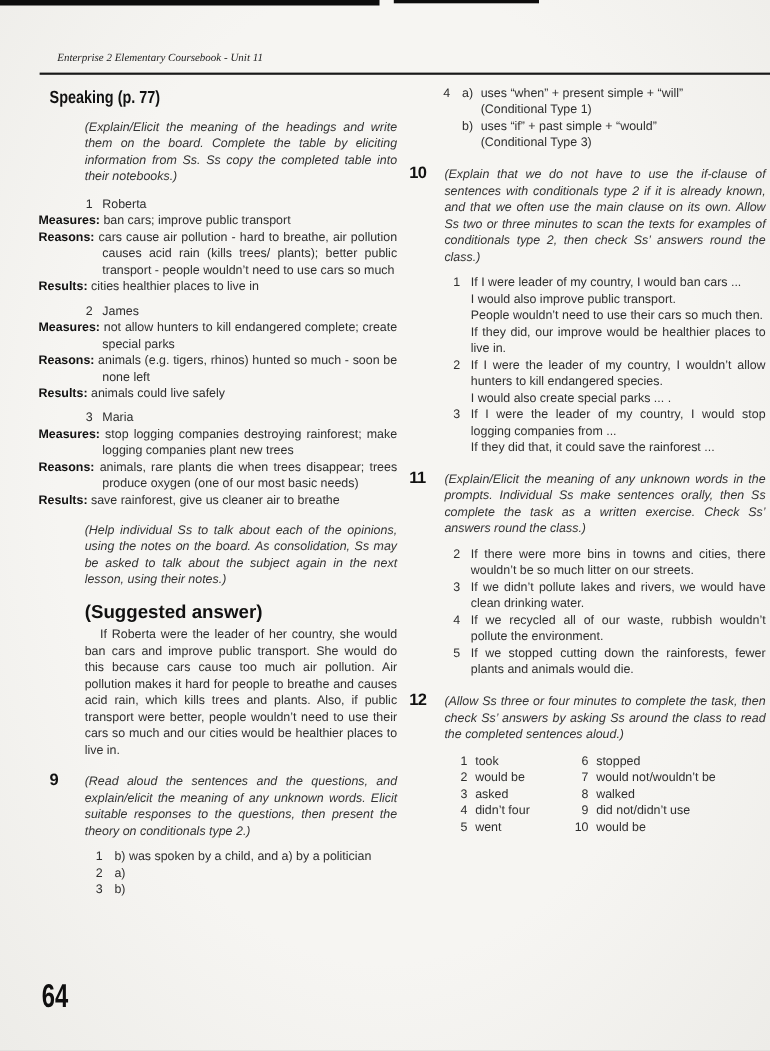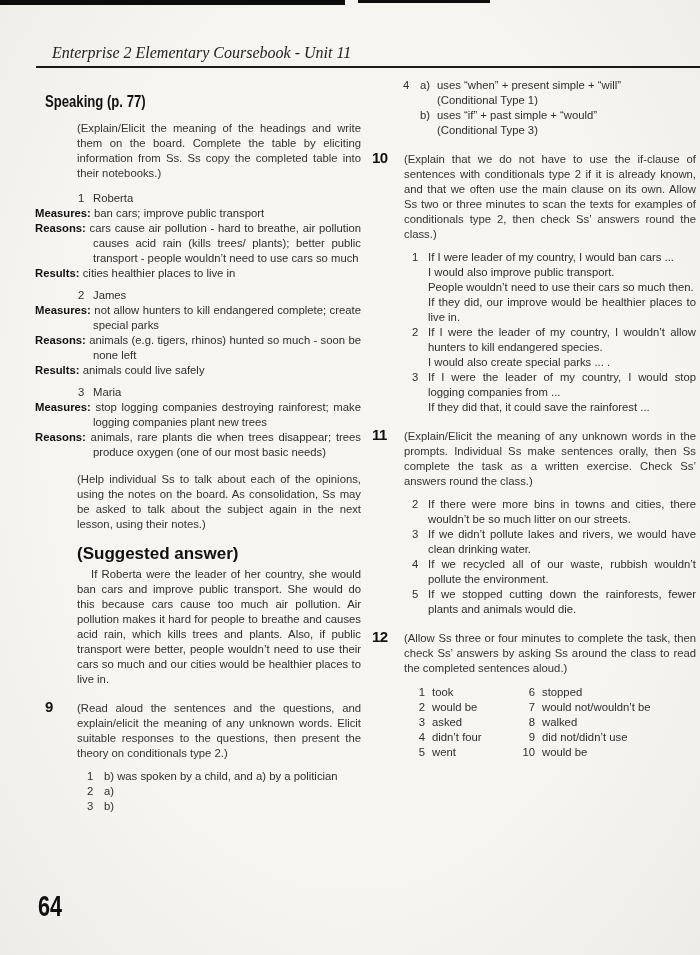--- a/index.html
+++ b/index.html
@@ -12,33 +12,33 @@
     color:#2e2e2e;
     font-size:11.3px; line-height:15px;
   }
   .scan-strip { position:absolute; background:#0d0d0d; }
   .strip-a { left:0; top:0; width:345px; height:5px; }
   .strip-b { left:358px; top:0; width:132px; height:3px; }
 
   .running-head {
     position:absolute; left:52px; top:45px;
     font-family:"Liberation Serif", serif; font-style:italic;
-    font-size:16px; color:#222; white-space:nowrap;
+    font-size:10px; color:#222; white-space:nowrap;
   }
   .head-rule { position:absolute; left:36px; top:66px; width:664px; height:2px; background:#191919; }
 
   .col { position:absolute; }
-  .col-left  { left:45px;  top:82px; width:316px;margin-top:12px; }
+  .col-left  { left:45px;  top:82px; width:316px; }
   .col-right { left:372px; top:78px; width:324px; }
 
   .section-title {
     margin:0 0 12px 0; font-size:16px; font-weight:bold; color:#111;
     transform:scaleX(0.82); transform-origin:0 50%; white-space:nowrap;
   }
-  .instr { text-align:justify; color:#333; }
+  .instr { font-style:italic; text-align:justify; color:#333; }
   .indent { margin-left:32px; }
   .mb10 { margin-bottom:10px; } .mb14 { margin-bottom:14px; }
 
   .person { margin-left:33px; margin-bottom:7px; }
   .person-head { display:flex; }
   .pnum { width:15px; flex:none; }
   .kv { margin-left:15px; text-indent:-58px; text-align:justify; }
   .kv b { color:#111; }
 
   .sa-title { margin-left:32px; font-weight:bold; color:#111; margin-bottom:6px; font-size:17px; }
@@ -114,20 +114,21 @@
       <div class="kv"><b>Results:</b> <span>animals could live safely</span></div>
     </div>
 
     <div class="person">
       <div class="person-head">
         <span class="pnum">3</span>
         <span>Maria</span>
       </div>
       <div class="kv"><b>Measures:</b> <span>stop logging companies destroying rainforest; make logging companies plant new trees</span></div>
       <div class="kv"><b>Reasons:</b> <span>animals, rare plants die when trees disappear; trees produce oxygen (one of our most basic needs)</span></div>
+      <div class="kv"><b>Results:</b> <span>save rainforest, give us cleaner air to breathe</span></div>
     </div>
 
     <p class="instr indent" style="margin:12px 0 14px 32px">(Help individual Ss to talk about each of the opinions, using the notes on the board. As consolidation, Ss may be asked to talk about the subject again in the next lesson, using their notes.)</p>
 
     <div class="sa-title">(Suggested answer)</div>
     <p class="sa-para" style="margin:0 0 0 32px">If Roberta were the leader of her country, she would ban cars and improve public transport. She would do this because cars cause too much air pollution. Air pollution makes it hard for people to breathe and causes acid rain, which kills trees and plants. Also, if public transport were better, people wouldn’t need to use their cars so much and our cities would be healthier places to live in.</p>
 
     <div class="exercise mt14">
       <span class="exnum">9</span>
       <p class="instr" style="margin:0 0 8px 0">(Read aloud the sentences and the questions, and explain/elicit the meaning of any unknown words. Elicit suitable responses to the questions, then present the theory on conditionals type 2.)</p>

